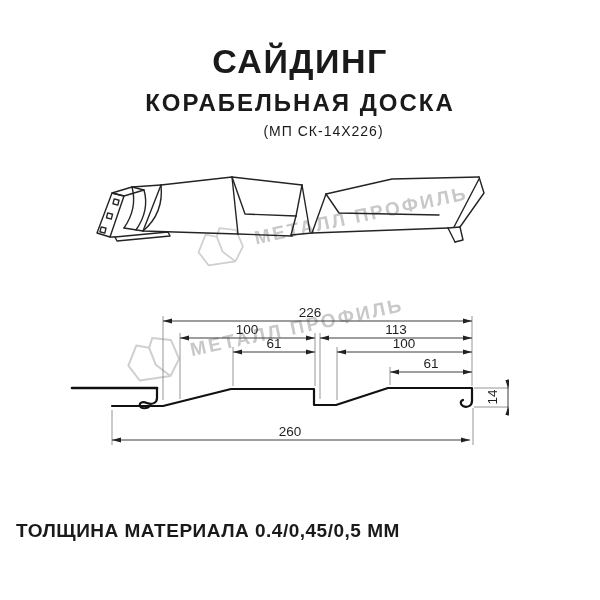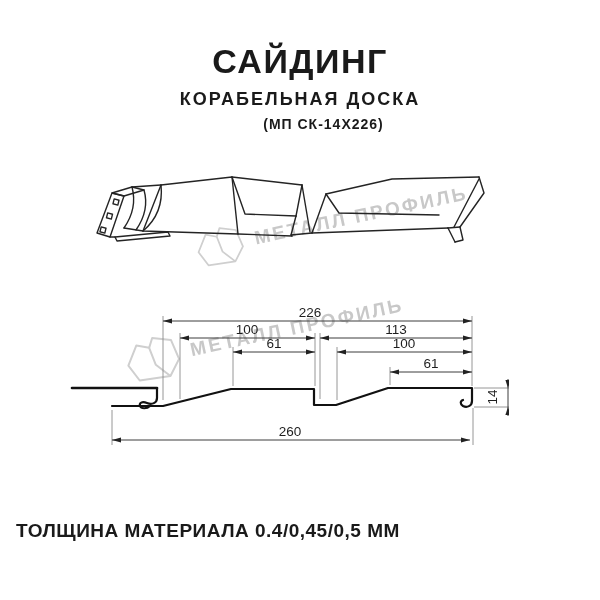--- a/index.html
+++ b/index.html
@@ -3,22 +3,22 @@
 <meta charset="utf-8">
 <style>
   html,body{margin:0;padding:0;background:#fff;}
   .canvas{
     position:relative;width:509px;height:600px;background:#fff;overflow:hidden;
     font-family:"Liberation Sans",sans-serif;color:#1a1a1a;
   }
   
   .hdr{position:absolute;top:44px;left:0;width:600px;text-align:center;z-index:3;}
   .hdr .title{font-size:34px;font-weight:800;letter-spacing:1.5px;line-height:1.05;}
-  .hdr .subtitle{margin-top:9px;font-size:18px;font-weight:700;letter-spacing:2px;}
-  .hdr .model{margin-top:6px;font-size:14px;font-weight:700;letter-spacing:1px;margin-left:47px;}
+  .hdr .subtitle{margin-top:9px;font-size:24px;font-weight:700;letter-spacing:2px;}
+  .hdr .model{margin-top:6px;font-size:14px;font-weight:400;letter-spacing:1px;margin-left:47px;}
   
   .ftr{position:absolute;top:520px;left:0;width:600px;text-align:left;
        font-size:19px;font-weight:700;letter-spacing:.5px;z-index:3;padding-left:16px;}
   
   .wm{position:absolute;display:flex;align-items:center;gap:10px;
       transform:rotate(-12deg);transform-origin:0 50%;z-index:1;white-space:nowrap;}
   .wm .wm-text{font-size:19px;font-weight:700;letter-spacing:2.5px;color:#c8c8c8;}
   .wm1{left:196px;top:230px;}
   .wm2{left:126px;top:340px;}
   

